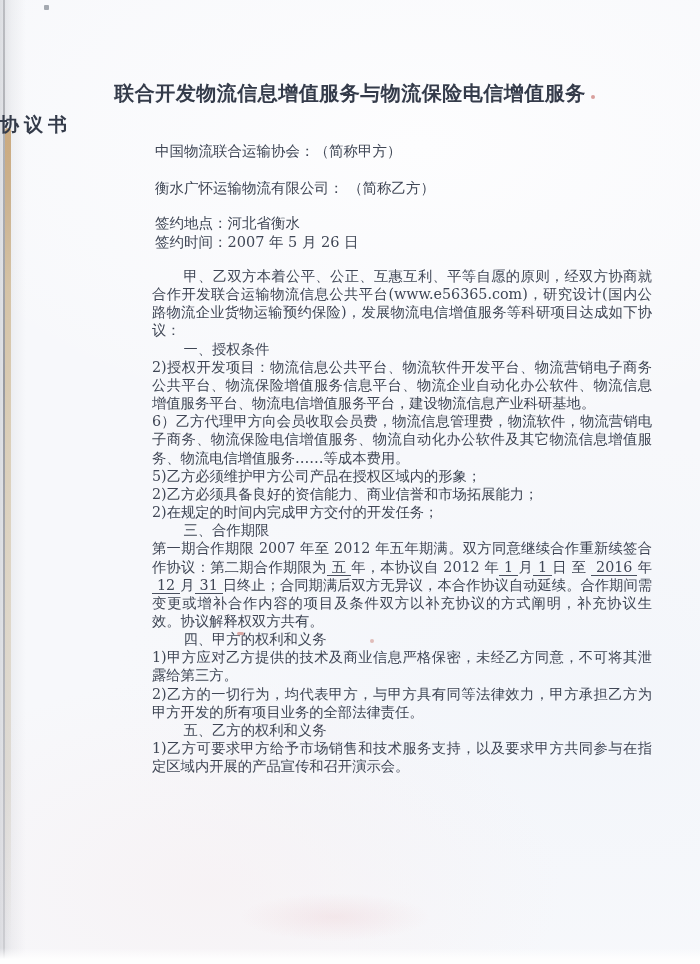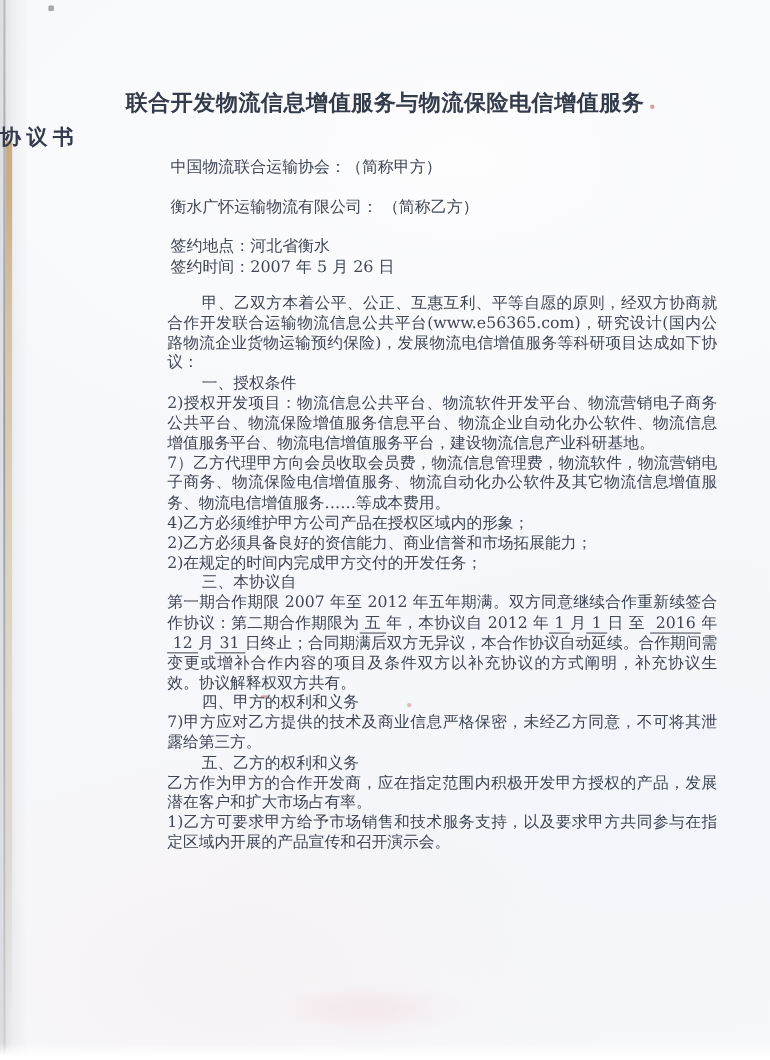--- a/index.html
+++ b/index.html
@@ -88,31 +88,31 @@
       <div class="party-b">衡水广怀运输物流有限公司： （简称乙方）</div>
       <div class="sign-place">签约地点：河北省衡水</div>
       <div class="sign-date">签约时间：2007 年 5 月 26 日</div>
     </div>
 
     <div class="body-text">
       <p class="indent">甲、乙双方本着公平、公正、互惠互利、平等自愿的原则，经双方协商就合作开发联合运输物流信息公共平台(www.e56365.com)，研究设计(国内公路物流企业货物运输预约保险)，发展物流电信增值服务等科研项目达成如下协议：</p>
 
       <p class="indent">一、授权条件</p>
       <p>2)授权开发项目：物流信息公共平台、物流软件开发平台、物流营销电子商务公共平台、物流保险增值服务信息平台、物流企业自动化办公软件、物流信息增值服务平台、物流电信增值服务平台，建设物流信息产业科研基地。</p>
-      <p>7）乙方代理甲方向会员收取会员费，物流信息管理费，物流软件，物流营销电子商务、物流保险电信增值服务、物流自动化办公软件及其它物流信息增值服务、物流电信增值服务……等成本费用。</p>
+      <p>6）乙方代理甲方向会员收取会员费，物流信息管理费，物流软件，物流营销电子商务、物流保险电信增值服务、物流自动化办公软件及其它物流信息增值服务、物流电信增值服务……等成本费用。</p>
 
-      <p>4)乙方必须维护甲方公司产品在授权区域内的形象；</p>
+      <p>5)乙方必须维护甲方公司产品在授权区域内的形象；</p>
       <p>2)乙方必须具备良好的资信能力、商业信誉和市场拓展能力；</p>
       <p>2)在规定的时间内完成甲方交付的开发任务；</p>
 
-      <p class="indent">三、本协议自</p>
+      <p class="indent">三、合作期限</p>
       <p><span>第一期合作期限 2007 年至 2012 年五年期满。双方同意继续合作重新续签合作协议：第二期合作期限为</span><span class="blank">五</span><span>年，本协议自 2012 年</span><span class="blank">1</span><span>月</span><span class="blank">1</span><span>日 至 </span><span class="blank">2016</span><span>年</span><span class="blank">12</span><span>月</span><span class="blank">31</span><span>日终止；合同期满后双方无异议，本合作协议自动延续。合作期间需变更或增补合作内容的项目及条件双方以补充协议的方式阐明，补充协议生效。协议解释权双方共有。</span></p>
 
       <p class="indent">四、甲方的权利和义务</p>
-      <p>7)甲方应对乙方提供的技术及商业信息严格保密，未经乙方同意，不可将其泄露给第三方。</p>
+      <p>1)甲方应对乙方提供的技术及商业信息严格保密，未经乙方同意，不可将其泄露给第三方。</p>
+      <p>2)乙方的一切行为，均代表甲方，与甲方具有同等法律效力，甲方承担乙方为甲方开发的所有项目业务的全部法律责任。</p>
 
       <p class="indent">五、乙方的权利和义务</p>
-      <p>乙方作为甲方的合作开发商，应在指定范围内积极开发甲方授权的产品，发展潜在客户和扩大市场占有率。</p>
       <p>1)乙方可要求甲方给予市场销售和技术服务支持，以及要求甲方共同参与在指定区域内开展的产品宣传和召开演示会。</p>
     </div>
 
   </div>
 </div>
 
 </body></html>

